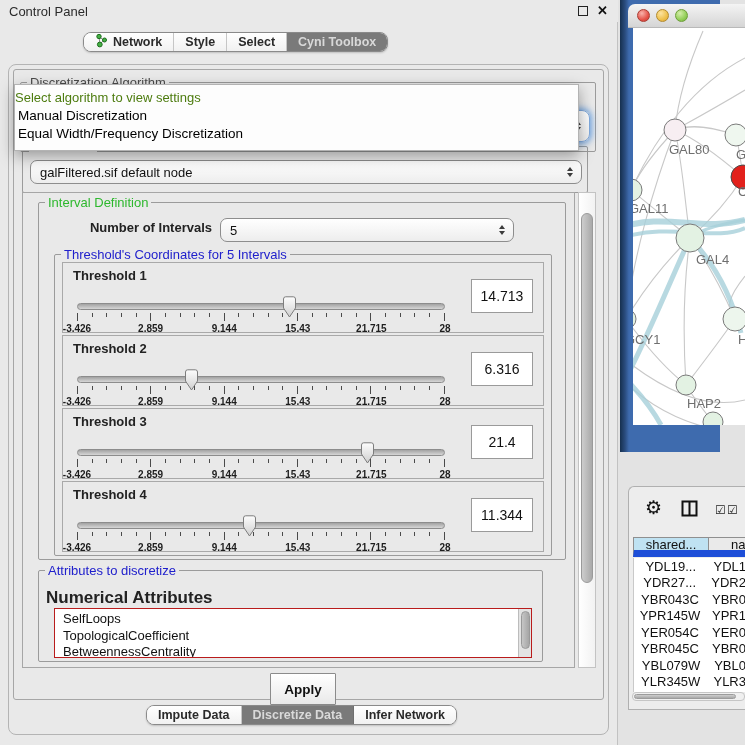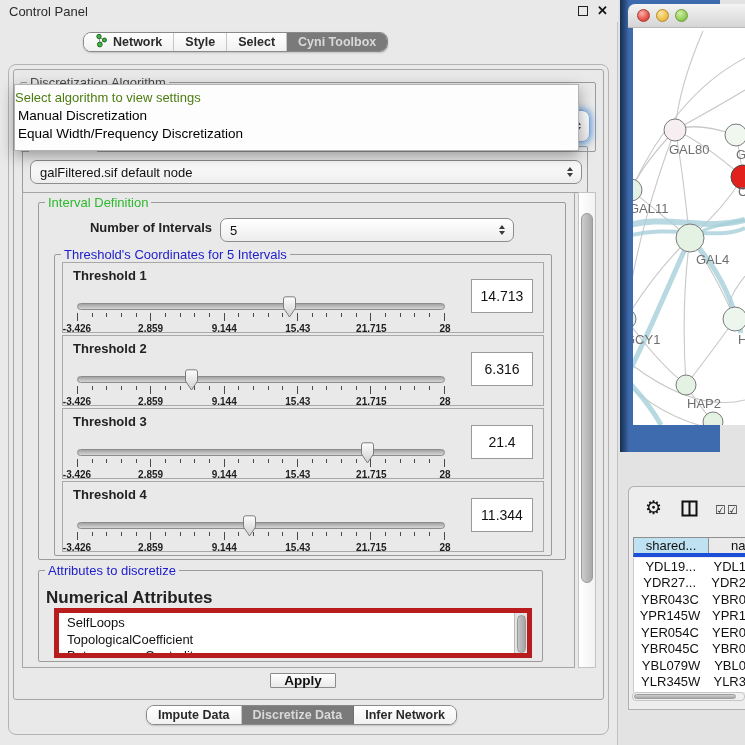--- a/index.html
+++ b/index.html
@@ -71,47 +71,47 @@
   .thumb{position:absolute;top:-7px;width:15px;height:22px}
   .ticks{position:absolute;left:0;top:10px;width:368px;height:9px;display:flex;justify-content:space-between;align-items:flex-start}
   .tick{width:1px;background:#4a4a4a;height:4px}
   .tick.major{height:8px}
   .ticklabels{position:absolute;left:0;top:20px;width:368px;height:11px}
   .ticklabel{position:absolute;transform:translateX(-50%);font-size:10px;font-weight:bold;color:#1d1d1d;white-space:nowrap}
   .tvalue{position:absolute;right:10px;top:16px;width:62px;height:34px;background:#fff;border:1px solid #9a9a9a;display:flex;align-items:center;justify-content:center;font-size:14px;color:#111}
 
   #attr-group{left:38px;top:570px;width:505px;height:92px}
   #attr-sublabel{position:absolute;left:46px;top:588px;font-weight:bold;font-size:17px}
-  #attr-list{position:absolute;left:54px;top:608px;width:478px;height:50px;background:#fff;border:5px solid #b91c1c;overflow:hidden}
+  #attr-list{position:absolute;left:54px;top:608px;width:478px;height:50px;background:#fff;border:1px solid #b91c1c;overflow:hidden}
   #attr-items{padding:2px 0 0 8px}
   #attr-items .litem{font-size:13px;line-height:16.5px;color:#111;white-space:nowrap}
   #attr-list .lscroll{position:absolute;right:0;top:0;width:13px;height:48px;background:#e3e3e3;border-left:1px solid #bcbcbc}
   #attr-list .lthumb{position:absolute;left:2px;top:2px;width:9px;height:38px;border-radius:5px;background:linear-gradient(to right,#c6c6c6,#a5a5a5);border:1px solid #999}
 
-  #apply-btn{position:absolute;left:270px;top:673px;width:66px;height:15px;display:flex;align-items:center;justify-content:center;background:linear-gradient(#ffffff,#e9e9e9);border:1px solid #8b8b8b;border-radius:1px;font-size:13.5px;font-weight:600;color:#111}
+  #apply-btn{position:absolute;left:270px;top:673px;width:66px;height:32px;display:flex;align-items:center;justify-content:center;background:linear-gradient(#ffffff,#e9e9e9);border:1px solid #8b8b8b;border-radius:1px;font-size:13.5px;font-weight:600;color:#111}
 
   
   #right-col{position:absolute;left:618px;top:0;width:127px;height:745px;background:#e3e3e3}
   #net-window{position:absolute;left:2px;top:0;width:100px;height:452px;background:linear-gradient(to right,#16304f 0px,#2a4c7e 5px,#3e6bae 9px,#3e6bae 100%)}
   #net-titlebar{position:absolute;left:8px;top:4px;width:117px;height:24px;background:linear-gradient(#f4f4f4,#d5d5d5);border-radius:7px 0 0 0;display:flex;align-items:center;gap:6px;padding-left:9px;border-bottom:1px solid #b9b9b9}
   .light{width:13px;height:13px;border-radius:50%;border-style:solid;border-width:1px}
   .light.red{background:radial-gradient(circle at 35% 30%,#f8b3ab,#e5544a 60%,#c93a30);border-color:#a93c33}
   .light.yellow{background:radial-gradient(circle at 35% 30%,#fce3a0,#eec04b 60%,#d9a335);border-color:#b28a2e}
   .light.green{background:radial-gradient(circle at 35% 30%,#d4edaa,#93cf58 60%,#74ad3d);border-color:#6d9e39}
   #net-canvas{position:absolute;left:13px;top:28px;width:112px;height:397px;background:#fff}
 
   #tp-bar{position:absolute;left:0;top:452px;width:127px;height:34px;background:#e4e4e4;border-top:1px solid #8f8f8f;display:flex;align-items:center;padding-left:18px}
   #tp-bar .tp-title{font-size:13.5px;color:#1d1d1d}
   #tp-box{position:absolute;left:10px;top:486px;width:117px;height:224px;background:#ededed;border:1px solid #b0b0b0;border-right:none;border-radius:6px 0 0 0;overflow:hidden}
   #tp-toolbar{position:absolute;left:0;top:0;width:117px;height:44px}
   #gear-icon{position:absolute;left:16px;top:11px;font-size:19px;color:#111;line-height:20px}
   #cols-icon{position:absolute;left:52px;top:13px}
   .chk-icon{position:absolute;top:17px;font-size:12px;color:#222;line-height:12px}
   #chk1{left:86px} #chk2{left:98px}
-  #tp-header{position:absolute;left:4px;top:50px;width:113px;height:20px;display:flex;border-top:1px solid #8f8f8f;border-bottom:4px solid #1d4ed8;border-left:1px solid #8f8f8f}
+  #tp-header{position:absolute;left:4px;top:50px;width:113px;height:20px;display:flex;border-top:1px solid #8f8f8f;border-bottom:7px solid #1d4ed8;border-left:1px solid #8f8f8f}
   #tp-header .hc{height:100%;display:flex;align-items:center;font-size:13px;color:#111}
   #tp-header .hc1{width:75px;background:#bfe2f2;justify-content:center;border-right:1px solid #8f8f8f}
   #tp-header .hc2{flex:1;background:#eaeaea;padding-left:22px}
   #tp-rows{position:absolute;left:4px;top:71px;width:113px;height:134px;background:#fff;border-left:1px solid #c9c9c9;overflow:hidden}
   .trow{display:flex;height:16.5px;align-items:center}
   .trow .c1{width:75px;text-align:center;font-size:13px;color:#111}
   .trow .c2{flex:1;padding-left:6px;font-size:13px;color:#111;white-space:nowrap}
   #tp-hscroll{position:absolute;left:3px;top:205px;width:113px;height:9px;background:#f0f0f0;border:1px solid #c6c6c6;border-radius:4px}
   #tp-hthumb{position:absolute;left:1px;top:1px;width:102px;height:5px;border-radius:3px;background:linear-gradient(#cfcfcf,#a8a8a8);border:1px solid #9c9c9c}
 

